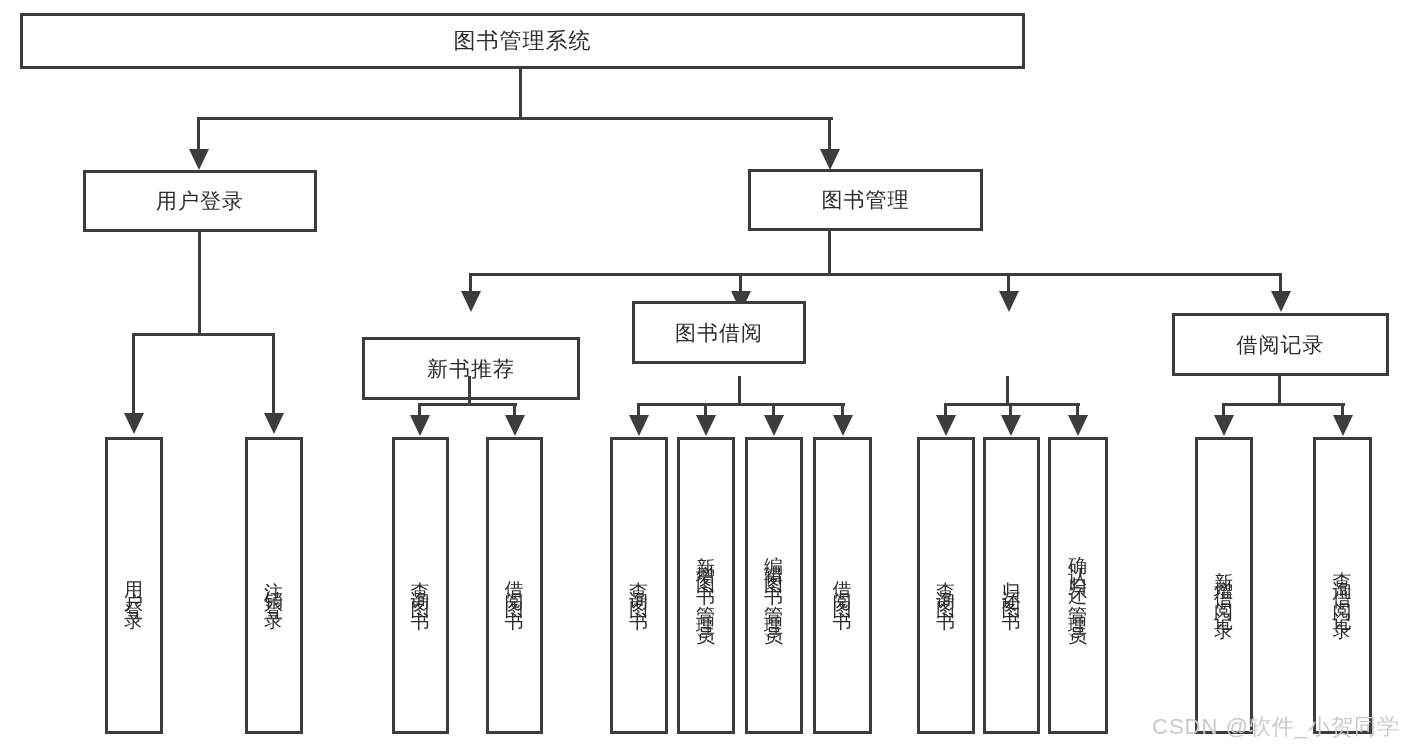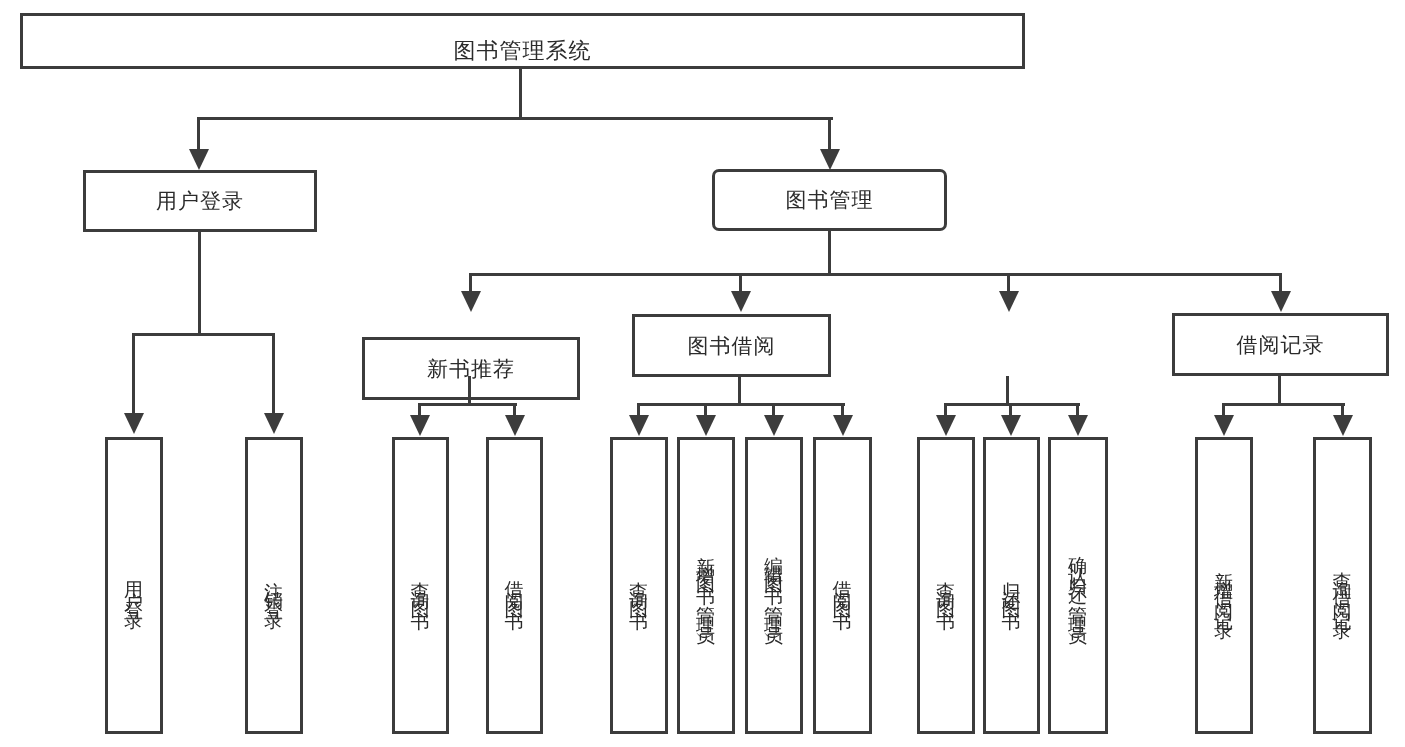--- a/index.html
+++ b/index.html
@@ -19,21 +19,21 @@
   }
   .box{
     position:absolute;
     box-sizing:border-box;
     border:3px solid var(--line);
     background:#fff;
     display:flex;align-items:center;justify-content:center;
     text-align:center;
   }
   .hbox{font-size:21px;letter-spacing:1px;}
-  .hbox.title{font-size:22px;align-items:flex-end;}
+  .hbox.title{font-size:22px;}
   .vbox{font-size:19px;}
   .vbox .vtext{
     display:block;
     writing-mode:vertical-rl;
     text-orientation:mixed;
     letter-spacing:10px;
     line-height:1;
     white-space:nowrap;
   }
   .vline,.hline{position:absolute;background:var(--line);}
@@ -65,21 +65,21 @@
   <div class="vline" style="left:519px;top:68px;width:3px;height:51px;"></div>
   <div class="hline" style="left:197px;top:117px;width:636px;height:3px;"></div>
   <div class="vline" style="left:197px;top:117px;width:3px;height:34px;"></div>
   <div class="arrow" style="left:189px;top:149px;"></div>
   <div class="vline" style="left:828px;top:117px;width:3px;height:34px;"></div>
   <div class="arrow" style="left:820px;top:149px;"></div>
 
   <div class="box hbox" style="left:83px;top:170px;width:234px;height:62px;">
     <span>用户登录</span>
   </div>
-  <div class="box hbox" style="left:712px;top:169px;width:235px;height:62px;border-radius:7px;">
+  <div class="box hbox" style="left:748px;top:169px;width:235px;height:62px;">
     <span>图书管理</span>
   </div>
 
   <div class="vline" style="left:198px;top:232px;width:3px;height:104px;"></div>
   <div class="hline" style="left:132px;top:333px;width:143px;height:3px;"></div>
   <div class="vline" style="left:132px;top:333px;width:3px;height:81px;"></div>
   <div class="arrow" style="left:124px;top:413px;"></div>
   <div class="vline" style="left:272px;top:333px;width:3px;height:81px;"></div>
   <div class="arrow" style="left:264px;top:413px;"></div>
 
@@ -90,21 +90,21 @@
   <div class="vline" style="left:739px;top:273px;width:3px;height:19px;"></div>
   <div class="arrow" style="left:731px;top:291px;"></div>
   <div class="vline" style="left:1007px;top:273px;width:3px;height:19px;"></div>
   <div class="arrow" style="left:999px;top:291px;"></div>
   <div class="vline" style="left:1279px;top:273px;width:3px;height:19px;"></div>
   <div class="arrow" style="left:1271px;top:291px;"></div>
 
   <div class="box hbox" style="left:362px;top:313px;width:218px;height:63px;margin-top:24px;">
     <span>新书推荐</span>
   </div>
-  <div class="box hbox" style="left:632px;top:314px;width:199px;height:63px;">
+  <div class="box hbox" style="left:632px;top:301px;width:174px;height:63px;">
     <span>图书借阅</span>
   </div>
   <div class="box hbox" style="left:1172px;top:313px;width:217px;height:63px;">
     <span>借阅记录</span>
   </div>
 
   <div class="vline" style="left:468px;top:376px;width:3px;height:29px;"></div>
   <div class="hline" style="left:418px;top:403px;width:99px;height:3px;"></div>
   <div class="vline" style="left:418px;top:403px;width:3px;height:13px;"></div>
   <div class="arrow" style="left:410px;top:415px;"></div>
@@ -175,14 +175,15 @@
     <span class="vtext">确认归还（管理员）</span>
   </div>
 
   <div class="box vbox" style="left:1195px;top:437px;width:58px;height:297px;">
     <span class="vtext">新增借阅记录</span>
   </div>
   <div class="box vbox" style="left:1313px;top:437px;width:59px;height:297px;">
     <span class="vtext">查询借阅记录</span>
   </div>
 
+  <div class="watermark">CSDN @软件_小贺同学</div>
 
 </div>
 
 </body></html>

